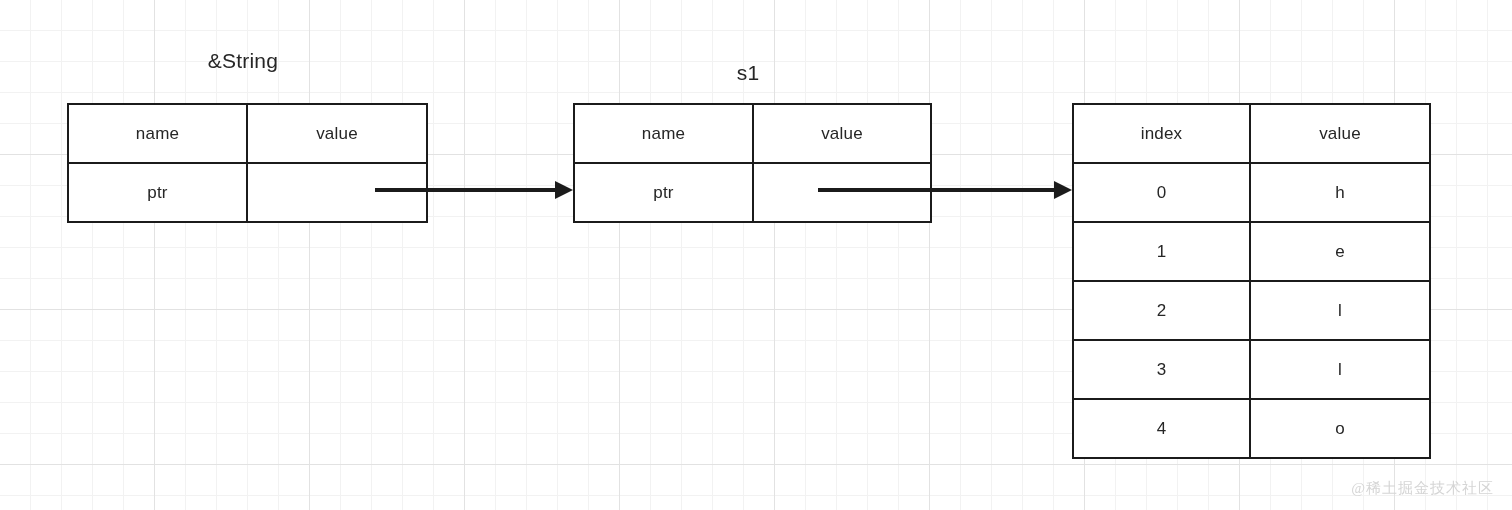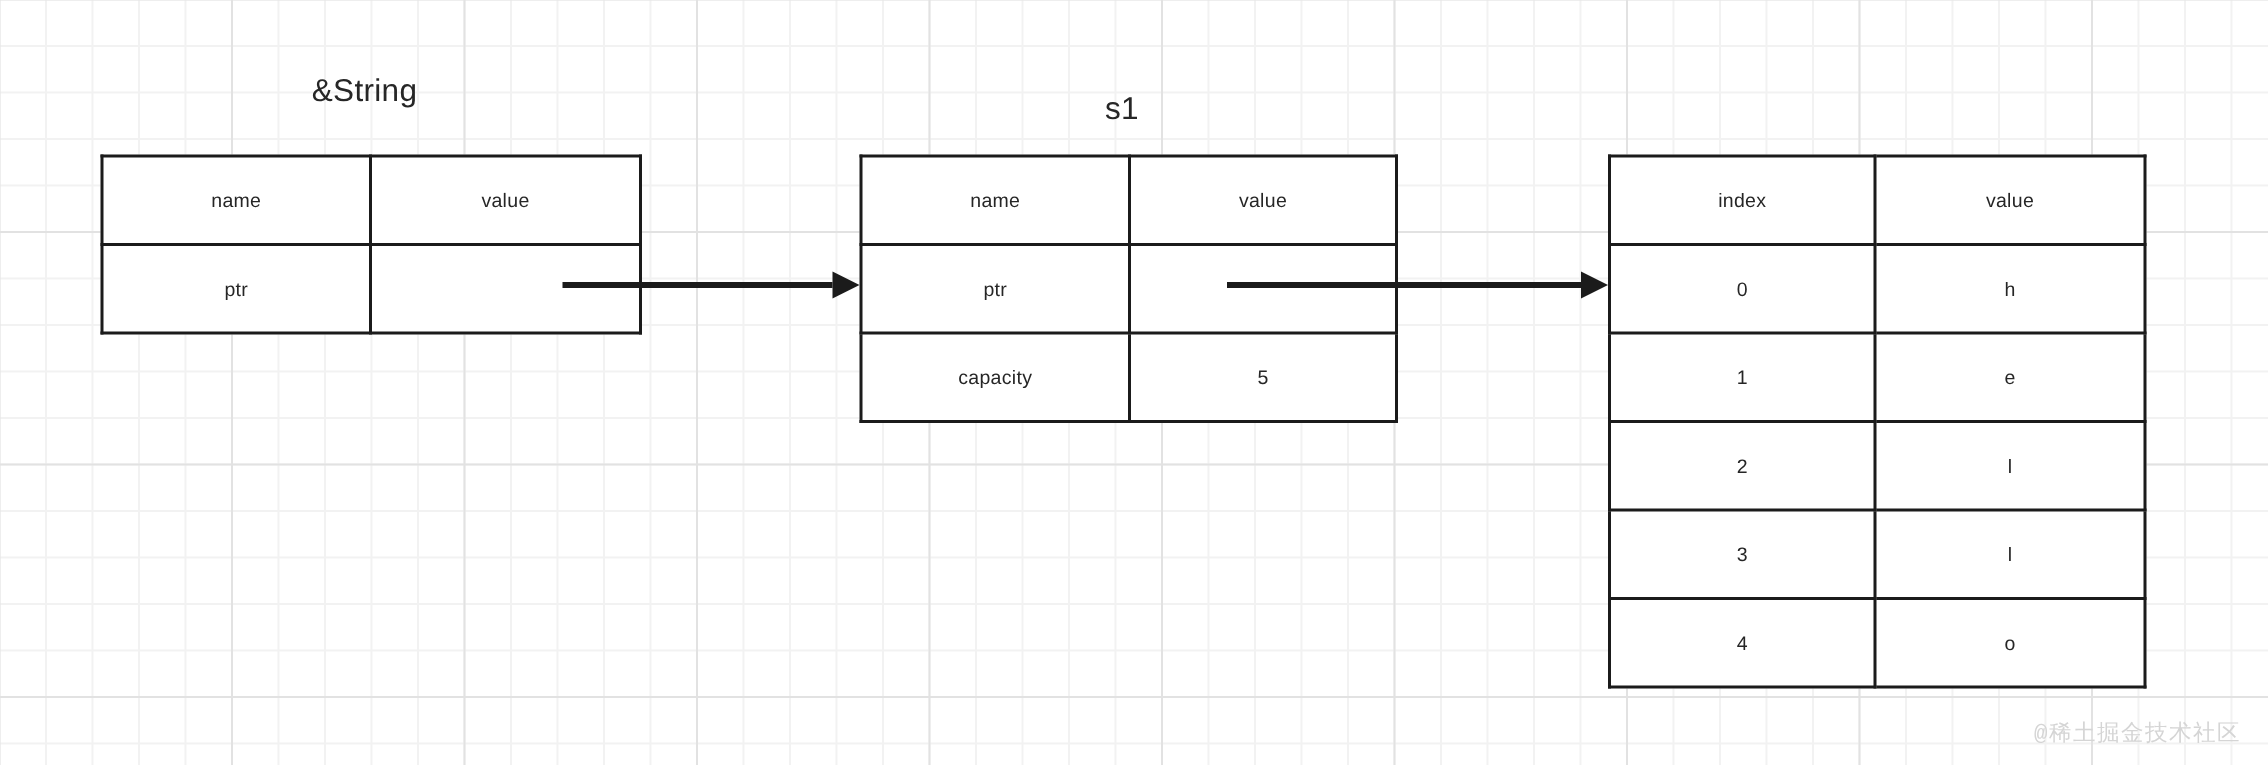--- a/index.html
+++ b/index.html
@@ -38,21 +38,21 @@
   }
 
   .struct-table {
     position: absolute;
     border-collapse: collapse;
     background: #ffffff;
     table-layout: fixed;
   }
   .struct-table td {
     border: 2px solid #1b1b1b;
-    font-size: 13px;
+    font-size: 17px;
     color: #262626;
     text-align: center;
     vertical-align: middle;
     padding: 0;
     height: 57px;
     background: #ffffff;
     letter-spacing: 0.2px;
   }
   .cell-empty { }
 
@@ -77,21 +77,21 @@
     border-bottom: 9px solid transparent;
     border-left: 18px solid #1b1b1b;
   }
 
   .watermark {
     position: absolute;
     font-size: 15px;
     color: #d5d5d5;
     white-space: nowrap;
     letter-spacing: 1px;
-    font-family: Liberation Mono, monospace;
+    font-family: Liberation Serif, serif;
   }
 </style>
 </head>
 <body>
 
 <div id="canvas">
 
   <div class="diagram-title" style="left:243px; top:49px;">&amp;String</div>
 
   <table class="struct-table" style="left:67px; top:103px; width:355px;">
@@ -116,24 +116,20 @@
 
   <table class="struct-table" style="left:573px; top:103px; width:353px;">
     <tbody>
         <tr>
       <td style="width:177px;">name</td>
       <td style="width:176px;">value</td>
     </tr>
     <tr>
       <td>ptr</td>
       <td class="cell-empty"></td>
-    </tr>
-    <tr>
-      <td>capacity</td>
-      <td>5</td>
     </tr>
   </tbody>
     </table>
 
   <div class="arrow" style="left:818px; top:180px; width:254px;">
     <div class="shaft" style="width:236px;"></div>
     <div class="head" style="left:236px;"></div>
   </div>
 
   <table class="struct-table" style="left:1072px; top:103px; width:353px;">

